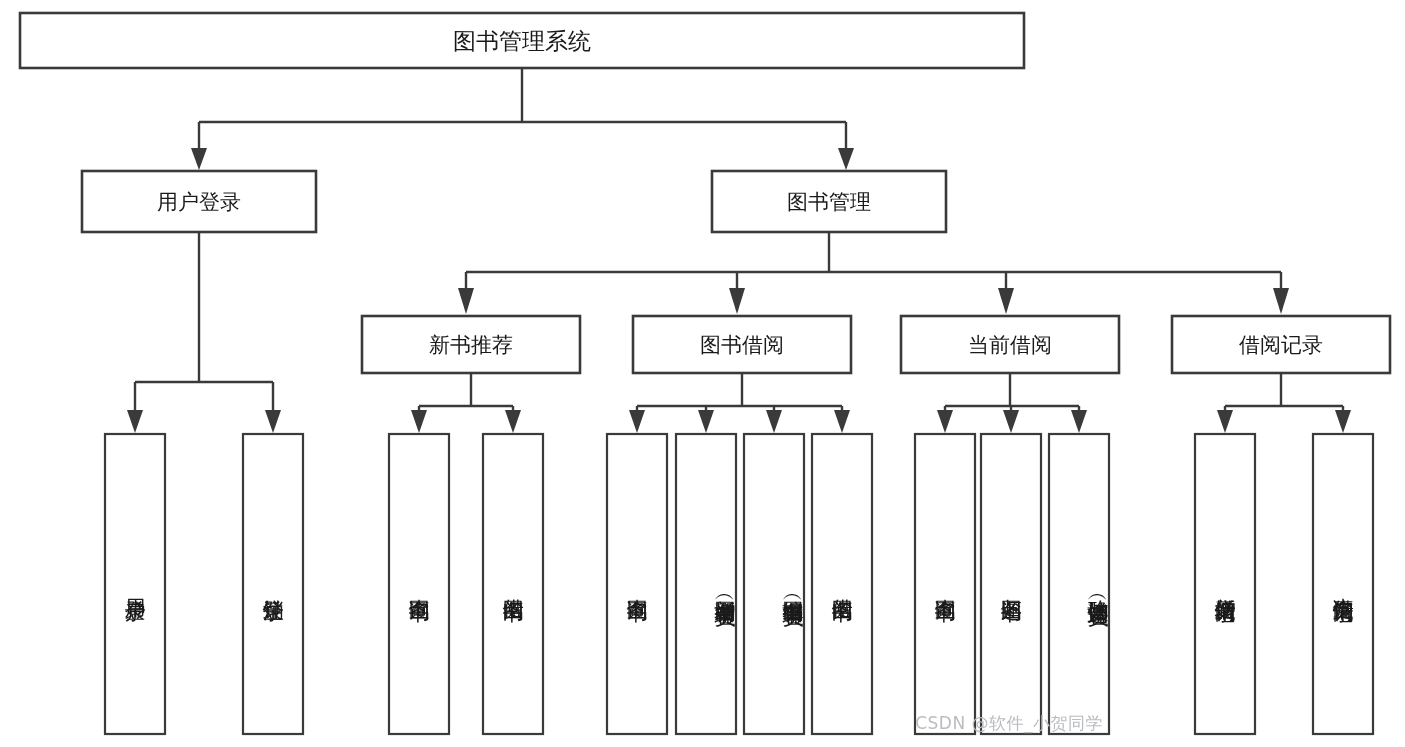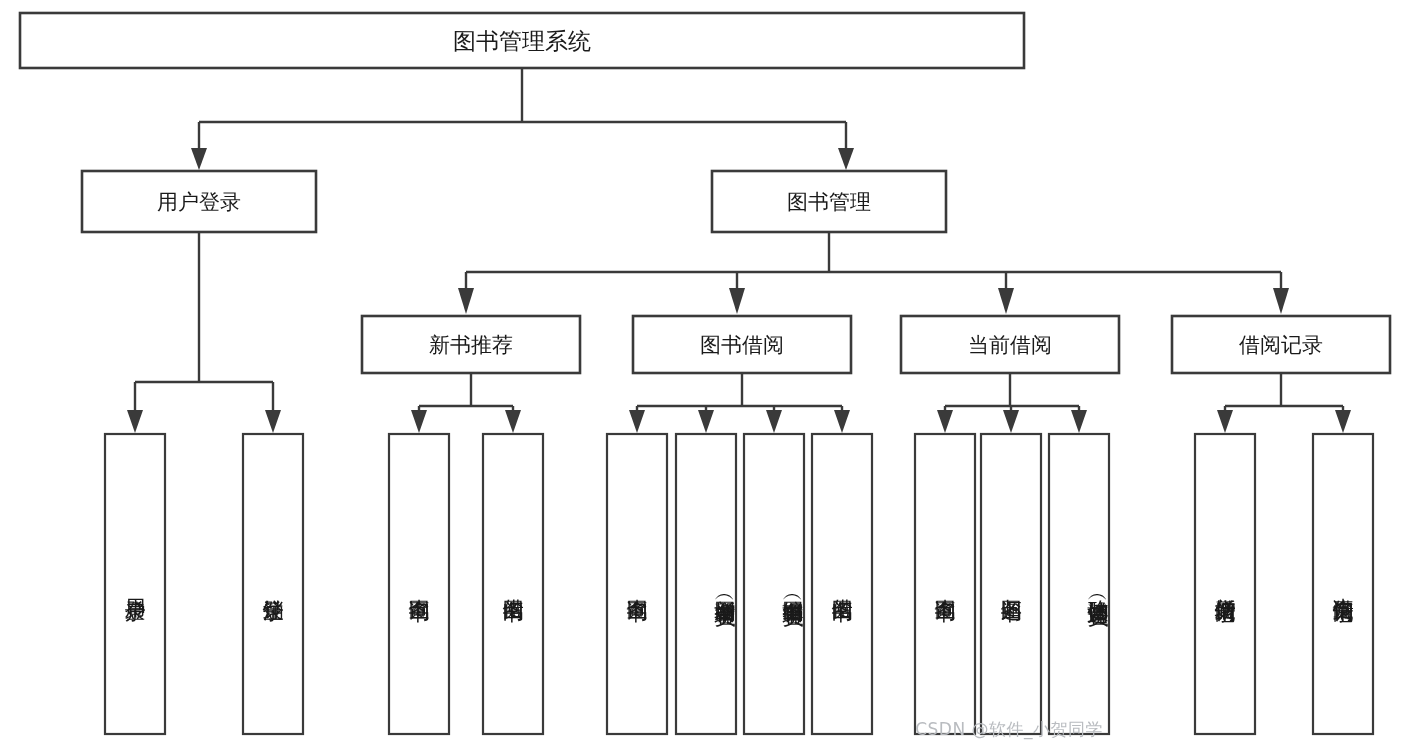--- a/index.html
+++ b/index.html
@@ -70,21 +70,21 @@
     line-height: 1.08;
     color: #1a1a1a;
     letter-spacing: 1px;
     white-space: nowrap;
     pointer-events: none;
     text-align: center;
   }
   .watermark {
     position: absolute;
     right: 12px;
-    bottom: 6px;
+    bottom: 12px;
     font-family: "DejaVu Sans", "Liberation Sans", sans-serif;
     font-size: 17px;
     color: #b9bcc0;
     letter-spacing: 0.5px;
     user-select: none;
   }
 </style>
 </head>
 <body>
 

